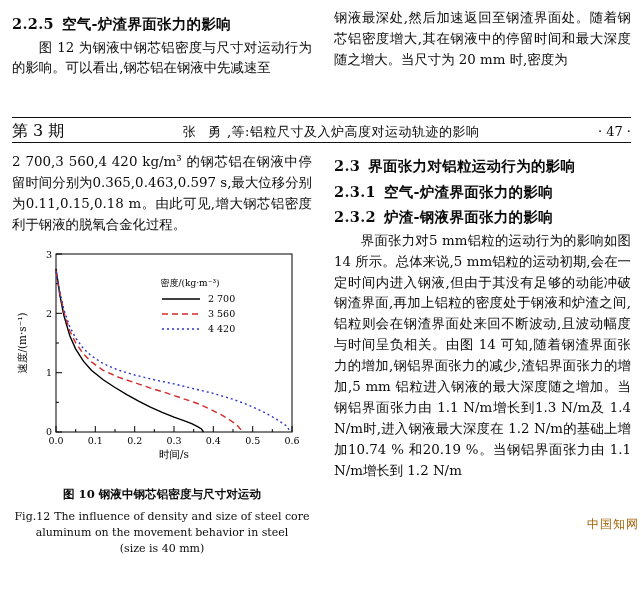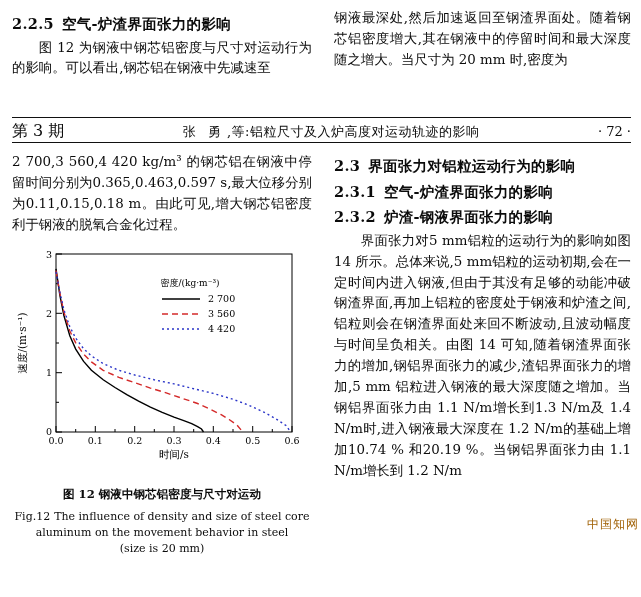--- a/index.html
+++ b/index.html
@@ -145,21 +145,21 @@
   </div>
 
   <div class="running-head">
     <div class="rh-line top"></div>
     <div class="rh-line bot"></div>
     <div class="rh-inner">
       <div class="rh-left">第 3 期</div>
       <div class="rh-center">
         <span class="author">张  勇</span><span>,等:铝粒尺寸及入炉高度对运动轨迹的影响</span>
       </div>
-      <div class="rh-right">· 72 ·</div>
+      <div class="rh-right">· 47 ·</div>
     </div>
   </div>
 
   <div class="body-bot-left">
     <p class="para">2 700,3 560,4 420 kg/m³ 的钢芯铝在钢液中停留时间分别为0.365,0.463,0.597 s,最大位移分别为0.11,0.15,0.18 m。由此可见,增大钢芯铝密度利于钢液的脱氧合金化过程。</p>
 
     <div class="figwrap">
       <svg width="300" height="232" viewBox="0 0 300 232">
 
         <rect x="44" y="10" width="236" height="178" fill="none" stroke="#000" stroke-width="1"></rect>
@@ -221,26 +221,26 @@
           <line x1="150" y1="85" x2="188" y2="85" stroke="#2b35c8" stroke-dasharray="2,3"></line>
         </g>
         <g font-size="9.5" fill="#000">
           <text x="196" y="58">2 700</text>
           <text x="196" y="73">3 560</text>
           <text x="196" y="88">4 420</text>
         </g>
       </svg>
 
       <div class="figcap">
-        <div class="cn-title">图 12   钢液中钢芯铝密度与尺寸对运动</div>
+        <div class="cn-title">图 10   钢液中钢芯铝密度与尺寸对运动</div>
       </div>
       <div class="figcap-en">
         <div><span class="lbl">Fig.12</span><span>The influence of density and size of steel core</span></div>
         <div>aluminum on the movement behavior in steel</div>
-        <div>(size is 20 mm)</div>
+        <div>(size is 40 mm)</div>
       </div>
     </div>
   </div>
 
   <div class="body-bot-right">
     <div class="sec-head">
       <span class="num">2.3</span><span>界面张力对铝粒运动行为的影响</span>
     </div>
     <div class="sec-head">
       <span class="num">2.3.1</span><span>空气-炉渣界面张力的影响</span>

